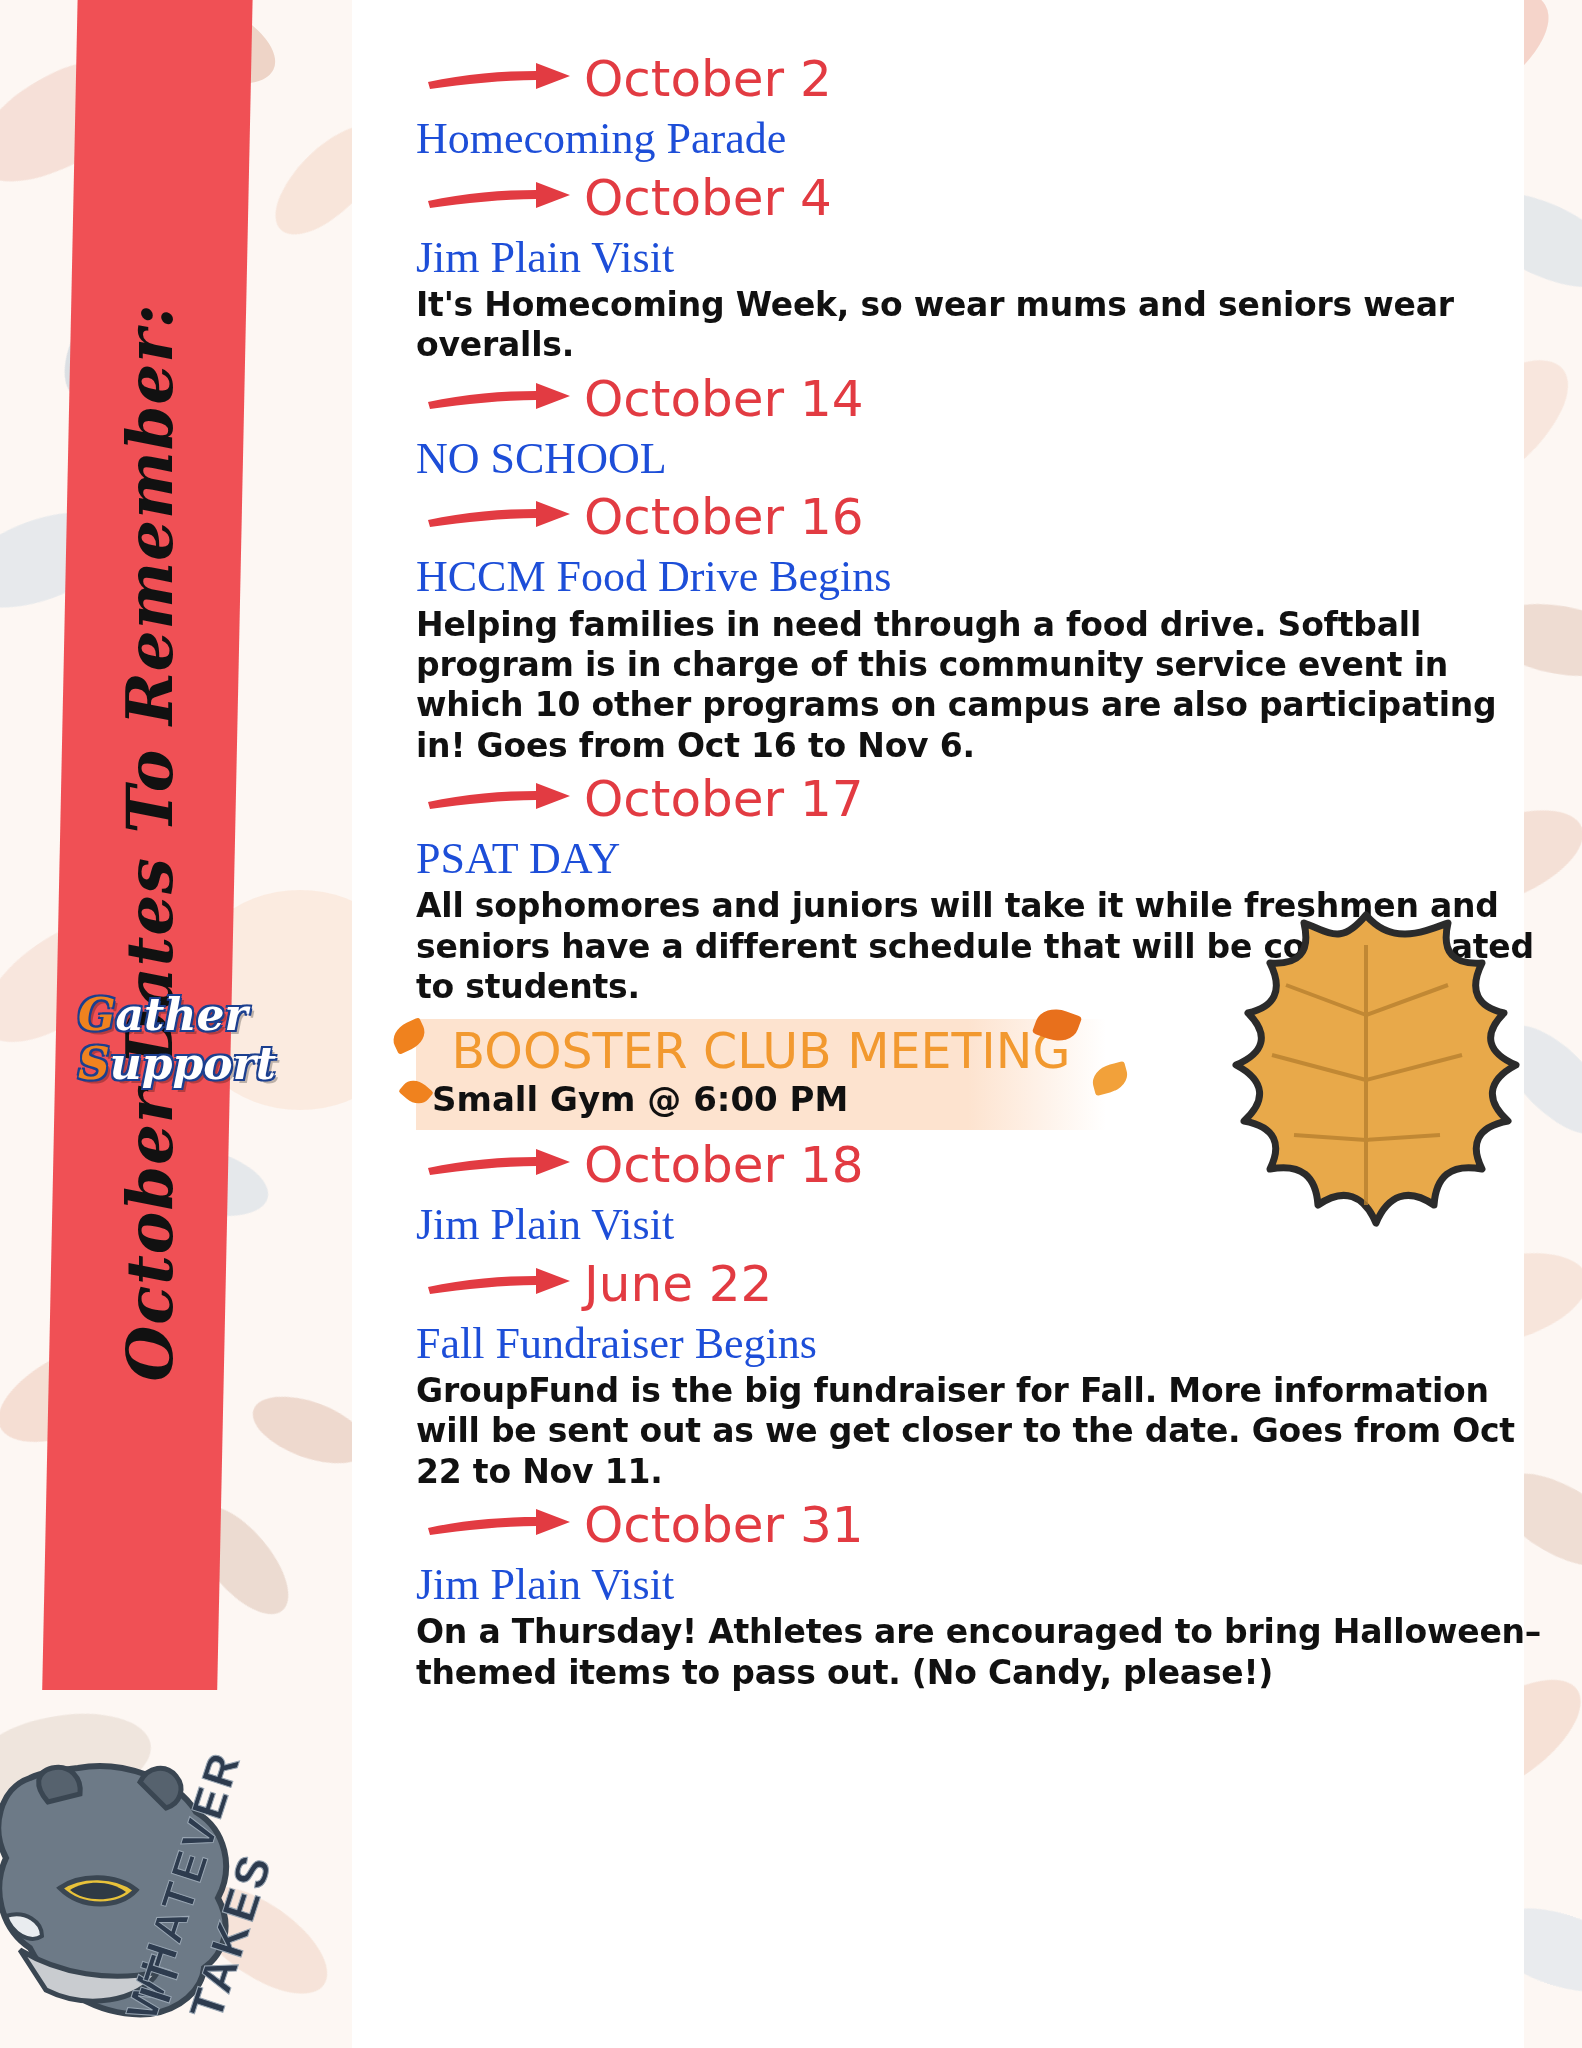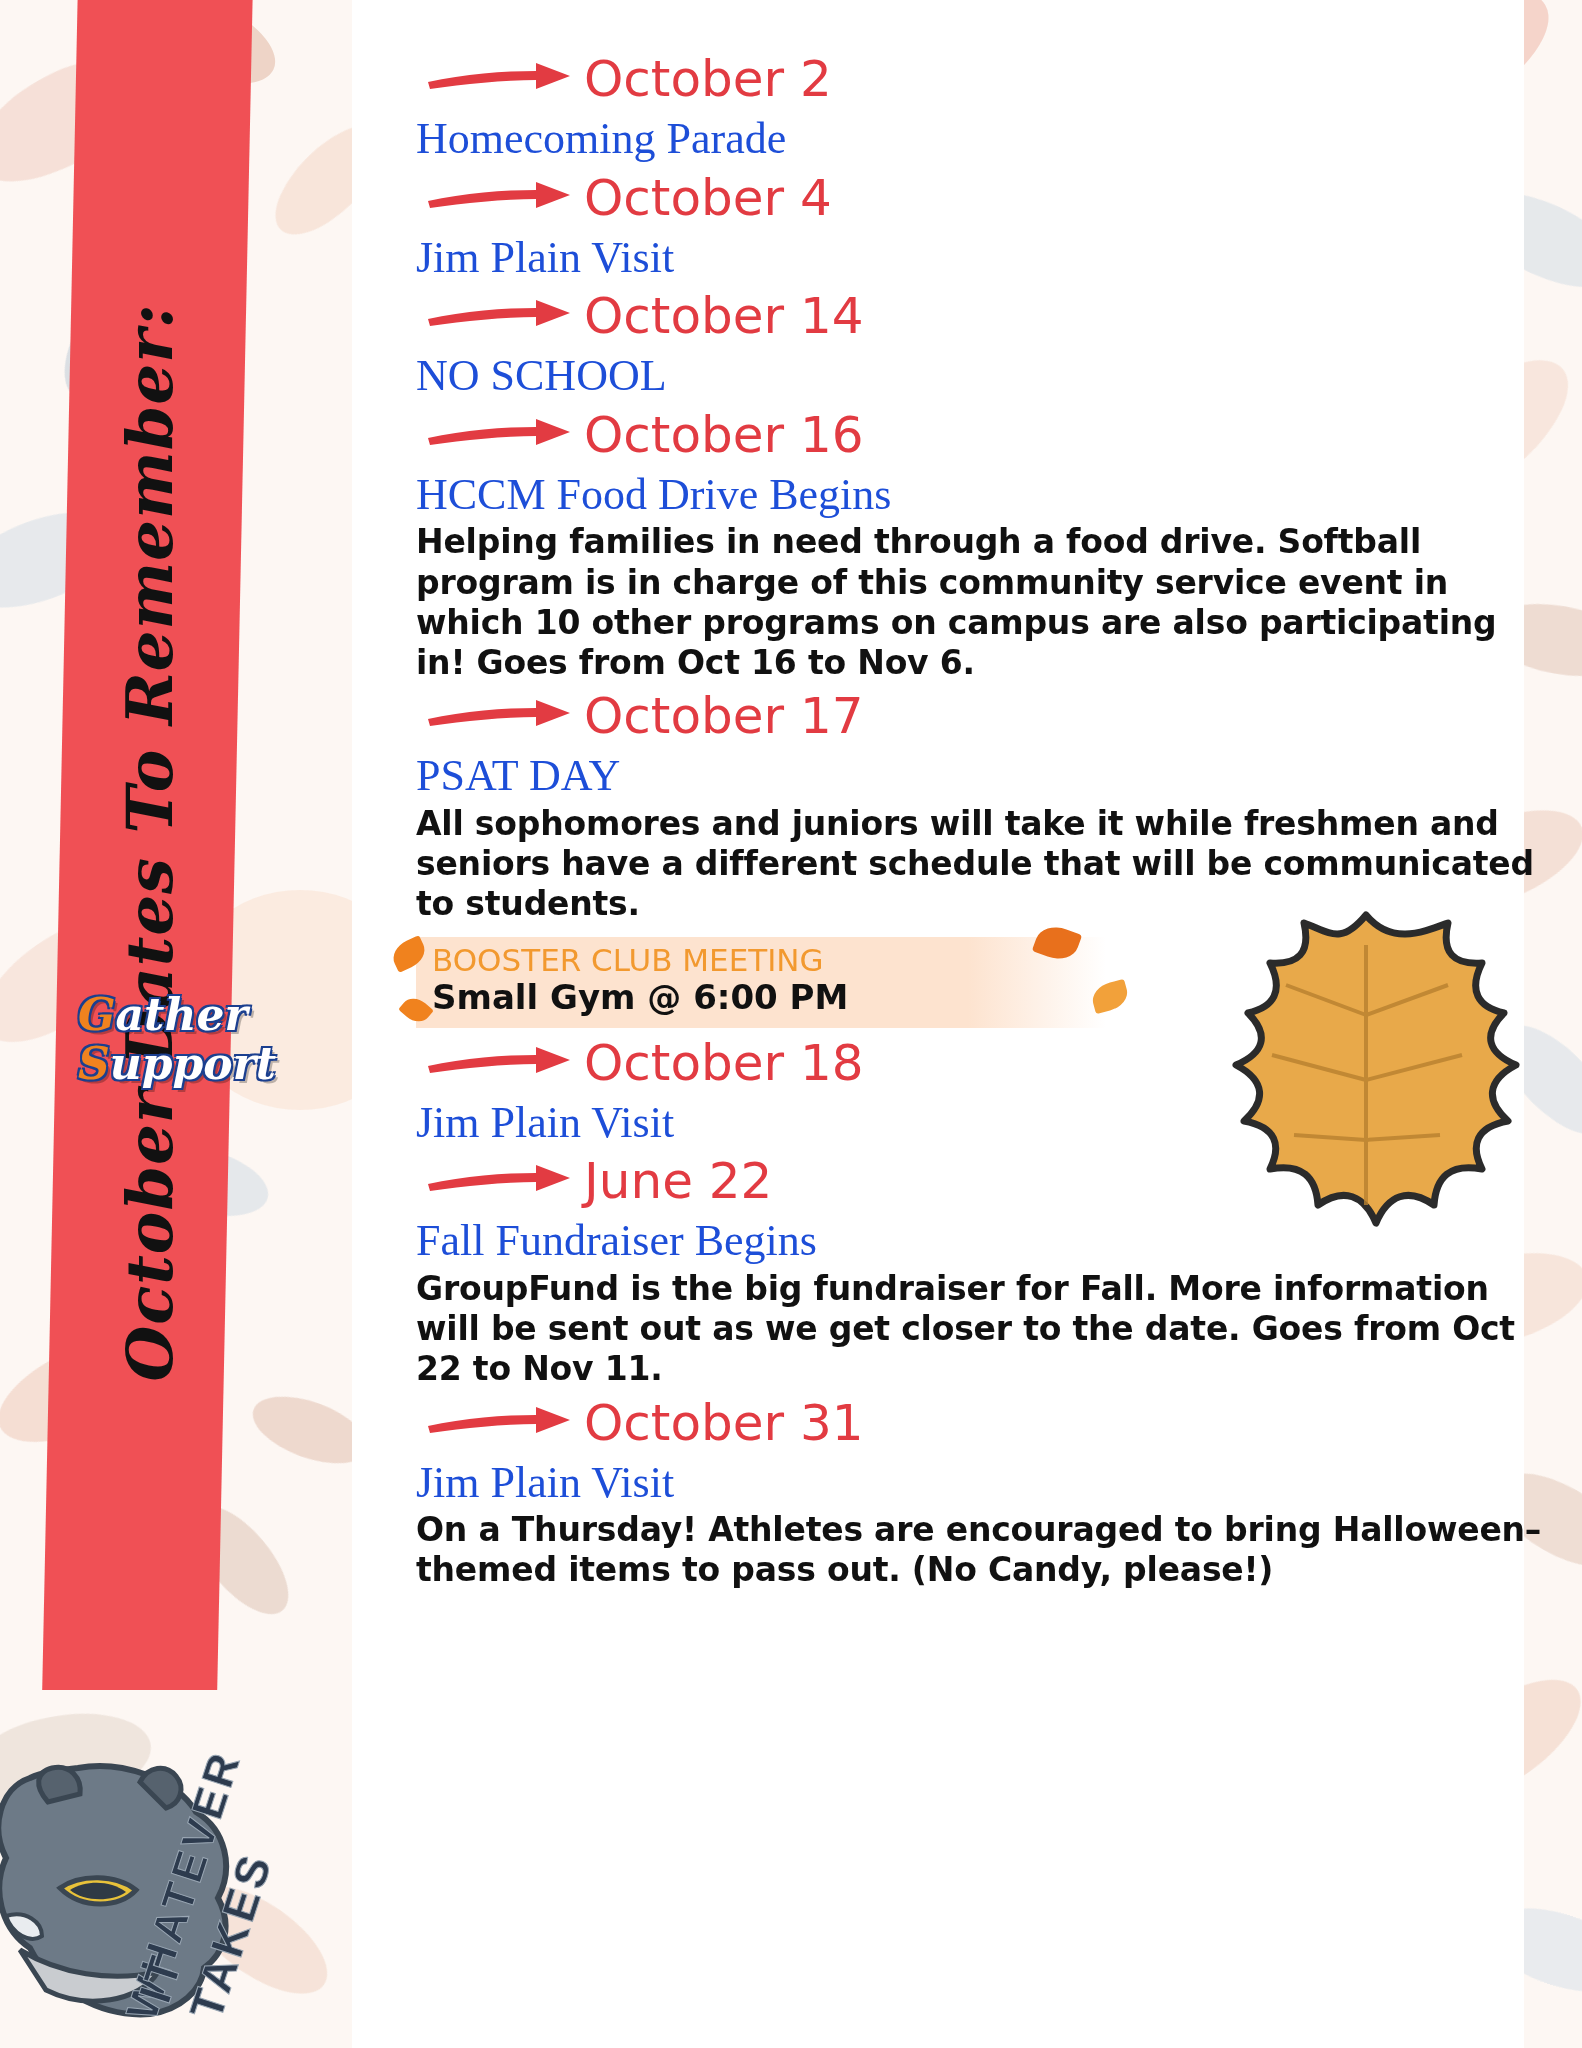--- a/index.html
+++ b/index.html
@@ -118,23 +118,24 @@
   
   .booster {
     position: relative;
     margin: 12px 0 4px 0;
     width: 690px;
     padding: 6px 16px 10px 16px;
     background: linear-gradient(90deg, #fde3cf 0%, #fde3cf 80%, rgba(253,227,207,0) 100%);
   }
   .booster-title {
     font-family: "DejaVu Sans", sans-serif;
-    font-size: 31px;
+    font-size: 49px;
     color: #f2992f;
     line-height: 1.1;
+    text-align: center;
   }
   .booster-sub {
     font-family: "DejaVu Sans", sans-serif;
     font-size: 34px;
     color: #111111;
     font-weight: 600;
     line-height: 1.2;
   }
   .booster-leaf {
     position: absolute;
@@ -268,20 +269,21 @@
     <div class="event">
       <div class="date-row">
         <span class="arrow">
           <svg width="150" height="34" viewBox="0 0 150 34">
               <path d="M4 22 C 40 14, 80 11, 112 11 L112 3 L146 16 L112 29 L112 20 C 80 20, 40 24, 6 29 Z" fill="#e23b42"></path>
             </svg>
         </span>
         <span class="date-text">October 4</span>
       </div>
       <div class="event-title">Jim Plain Visit</div>
+      <div class="event-desc" style="white-space:pre-line">It's Homecoming Week, so wear mums and seniors wear overalls.</div>
     </div>
 
     <div class="event">
       <div class="date-row">
         <span class="arrow">
           <svg width="150" height="34" viewBox="0 0 150 34">
               <path d="M4 22 C 40 14, 80 11, 112 11 L112 3 L146 16 L112 29 L112 20 C 80 20, 40 24, 6 29 Z" fill="#e23b42"></path>
             </svg>
         </span>
         <span class="date-text">October 14</span>

